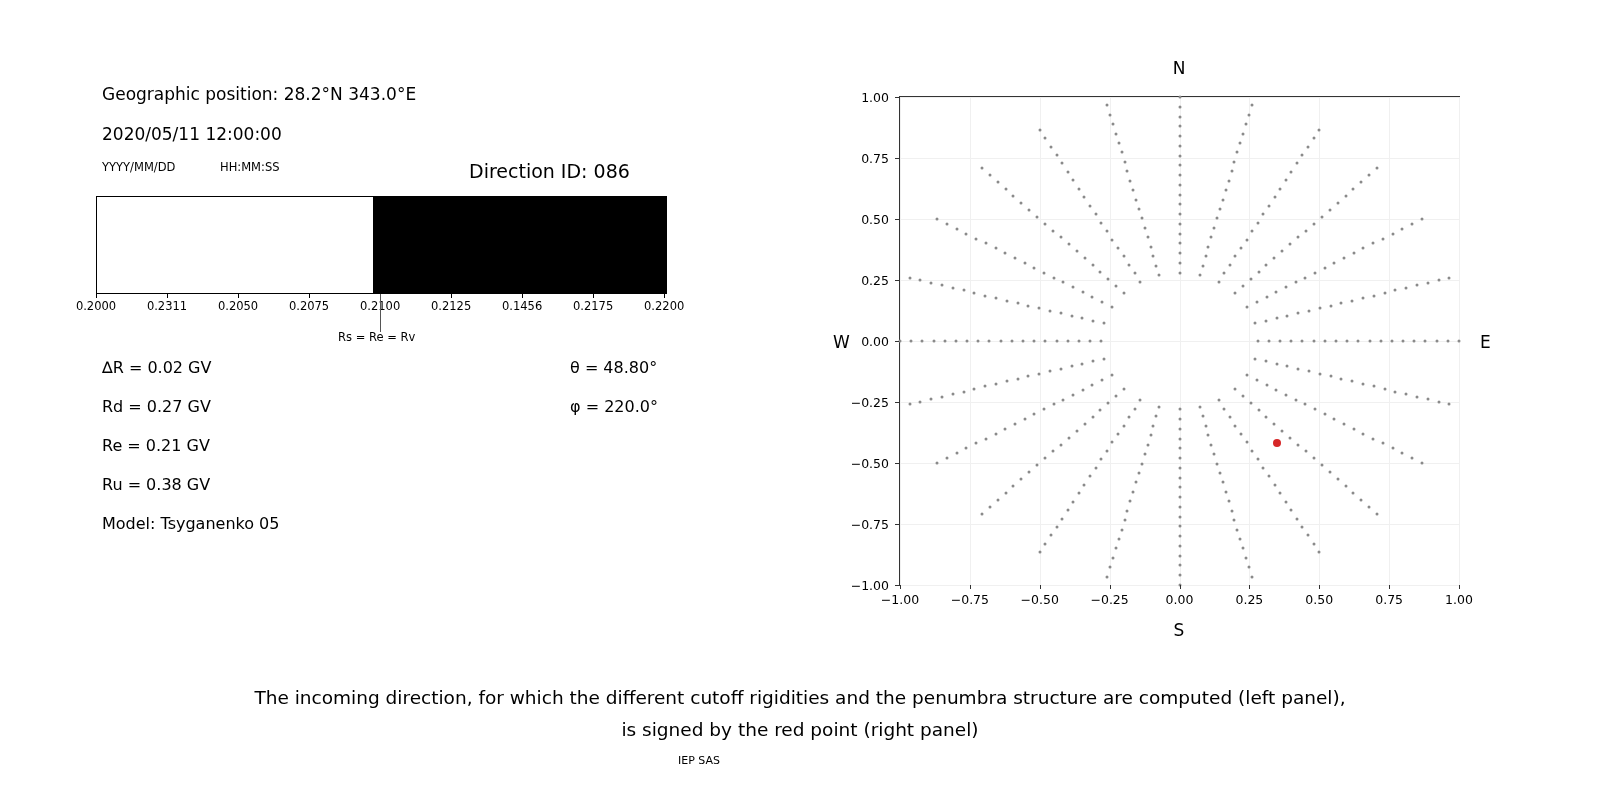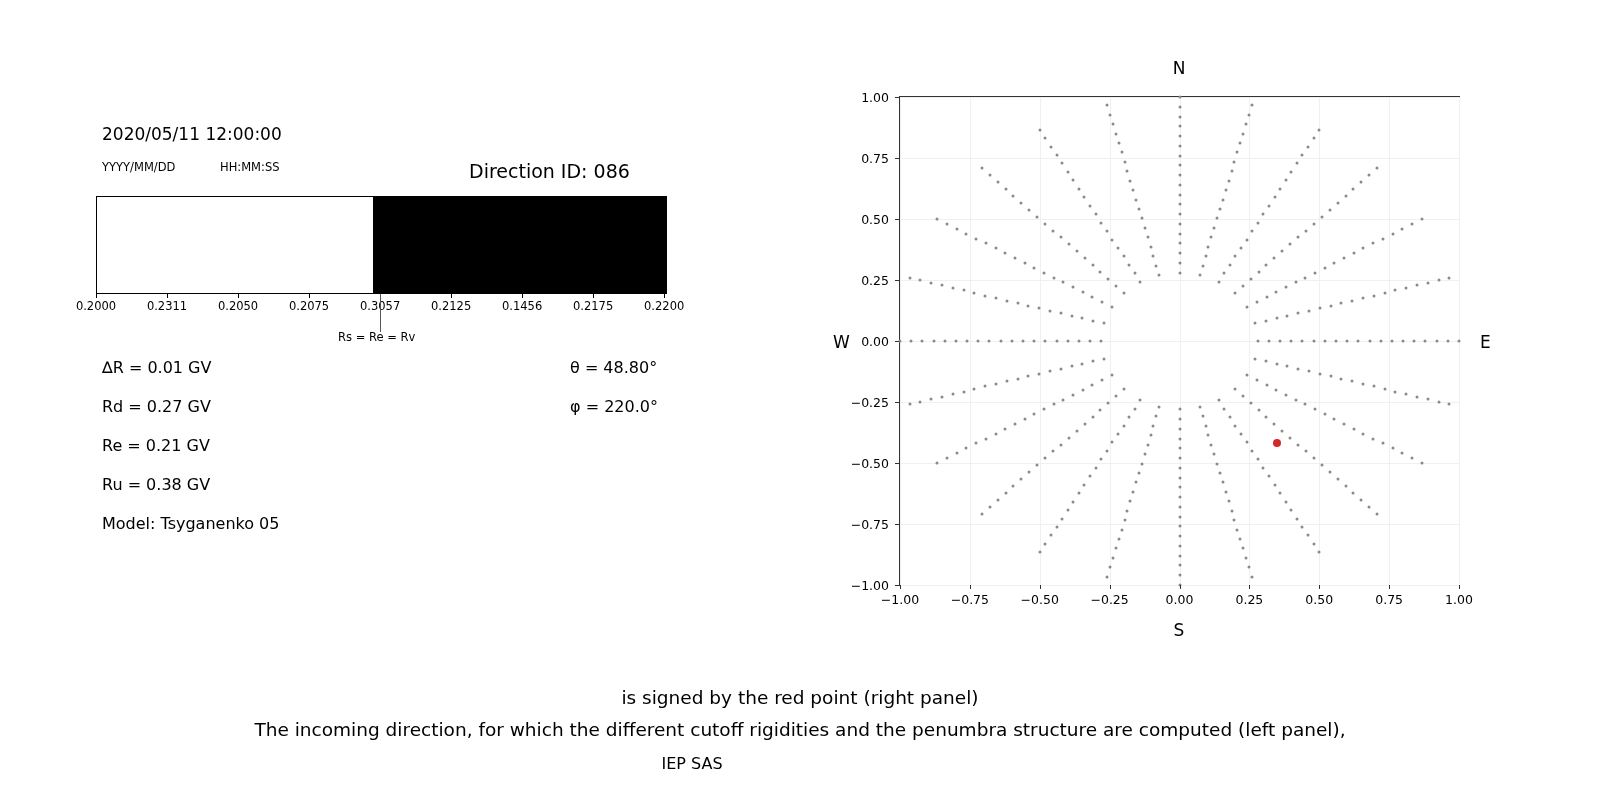--- a/index.html
+++ b/index.html
@@ -206,66 +206,67 @@
     position: absolute;
     left: 0;
     top: 682px;
     width: 1600px;
     text-align: center;
     font-size: 18.5px;
     line-height: 32px;
   }
   #footer {
     position: absolute;
-    left: 0;
+    left: 7px;
     top: 754px;
     width: 1384px;
     text-align: center;
-    font-size: 16px;
+    font-size: 11px;
   }
 </style>
 </head>
 <body>
 
 <div id="left-panel">
 
+  <div class="geo-line">Geographic position: 28.2°N 343.0°E</div>
   <div class="date-line">2020/05/11 12:00:00</div>
   <div class="fmt-date">YYYY/MM/DD</div>
   <div class="fmt-time">HH:MM:SS</div>
   <div class="dir-id">Direction ID: 086</div>
 
   <div id="penumbra-band">
       <div class="seg" style="left: 0px; width: 275.557px; background: rgb(255, 255, 255);"></div>
       <div class="seg" style="left: 275.557px; width: 295.443px; background: rgb(0, 0, 0);"></div>
     </div>
   <div id="band-axis">
       <div class="tickmark" style="left: 0px;"></div>
       <div class="ticklabel" style="left: 0px;">0.2000</div>
       <div class="tickmark" style="left: 71.0199px;"></div>
       <div class="ticklabel" style="left: 71.0199px;">0.2311</div>
       <div class="tickmark" style="left: 142.04px;"></div>
       <div class="ticklabel" style="left: 142.04px;">0.2050</div>
       <div class="tickmark" style="left: 213.06px;"></div>
       <div class="ticklabel" style="left: 213.06px;">0.2075</div>
       <div class="tickmark" style="left: 284.08px;"></div>
-      <div class="ticklabel" style="left: 284.08px;">0.3057</div>
+      <div class="ticklabel" style="left: 284.08px;">0.2100</div>
       <div class="tickmark" style="left: 355.1px;"></div>
       <div class="ticklabel" style="left: 355.1px;">0.2125</div>
       <div class="tickmark" style="left: 426.119px;"></div>
       <div class="ticklabel" style="left: 426.119px;">0.1456</div>
       <div class="tickmark" style="left: 497.139px;"></div>
       <div class="ticklabel" style="left: 497.139px;">0.2175</div>
       <div class="tickmark" style="left: 568.159px;"></div>
       <div class="ticklabel" style="left: 568.159px;">0.2200</div>
     </div>
   <div id="rs-marker" style="left: 380.08px;"></div>
   <div id="rs-label" style="left: 338.08px;">Rs = Re = Rv</div>
 
   <div id="left-values">
-      <div class="val-left" style="top: 358px;">∆R = 0.01 GV</div>
+      <div class="val-left" style="top: 358px;">∆R = 0.02 GV</div>
       <div class="val-left" style="top: 397px;">Rd = 0.27 GV</div>
       <div class="val-left" style="top: 436px;">Re = 0.21 GV</div>
       <div class="val-left" style="top: 475px;">Ru = 0.38 GV</div>
       <div class="val-left" style="top: 514px;">Model: Tsyganenko 05</div>
     </div>
   <div id="right-values">
       <div class="val-right" style="top: 358px;">θ = 48.80°</div>
       <div class="val-right" style="top: 397px;">φ = 220.0°</div>
     </div>
 </div>
@@ -784,16 +785,16 @@
     <div class="ylabel-tick" style="left: 9px; top: 280px;">0.25</div>
     <div class="tick-h" style="left: 75px; top: 219px;"></div>
     <div class="ylabel-tick" style="left: 9px; top: 219px;">0.50</div>
     <div class="tick-h" style="left: 75px; top: 158px;"></div>
     <div class="ylabel-tick" style="left: 9px; top: 158px;">0.75</div>
     <div class="tick-h" style="left: 75px; top: 97px;"></div>
     <div class="ylabel-tick" style="left: 9px; top: 97px;">1.00</div>
   </div>
 
 <div id="caption">
+  <div>The incoming direction, for which the different cutoff rigidities and the penumbra structure are computed (left panel),</div>
   <div>is signed by the red point (right panel)</div>
-  <div>The incoming direction, for which the different cutoff rigidities and the penumbra structure are computed (left panel),</div>
 </div>
 <div id="footer">IEP SAS</div>
 
 </body></html>

